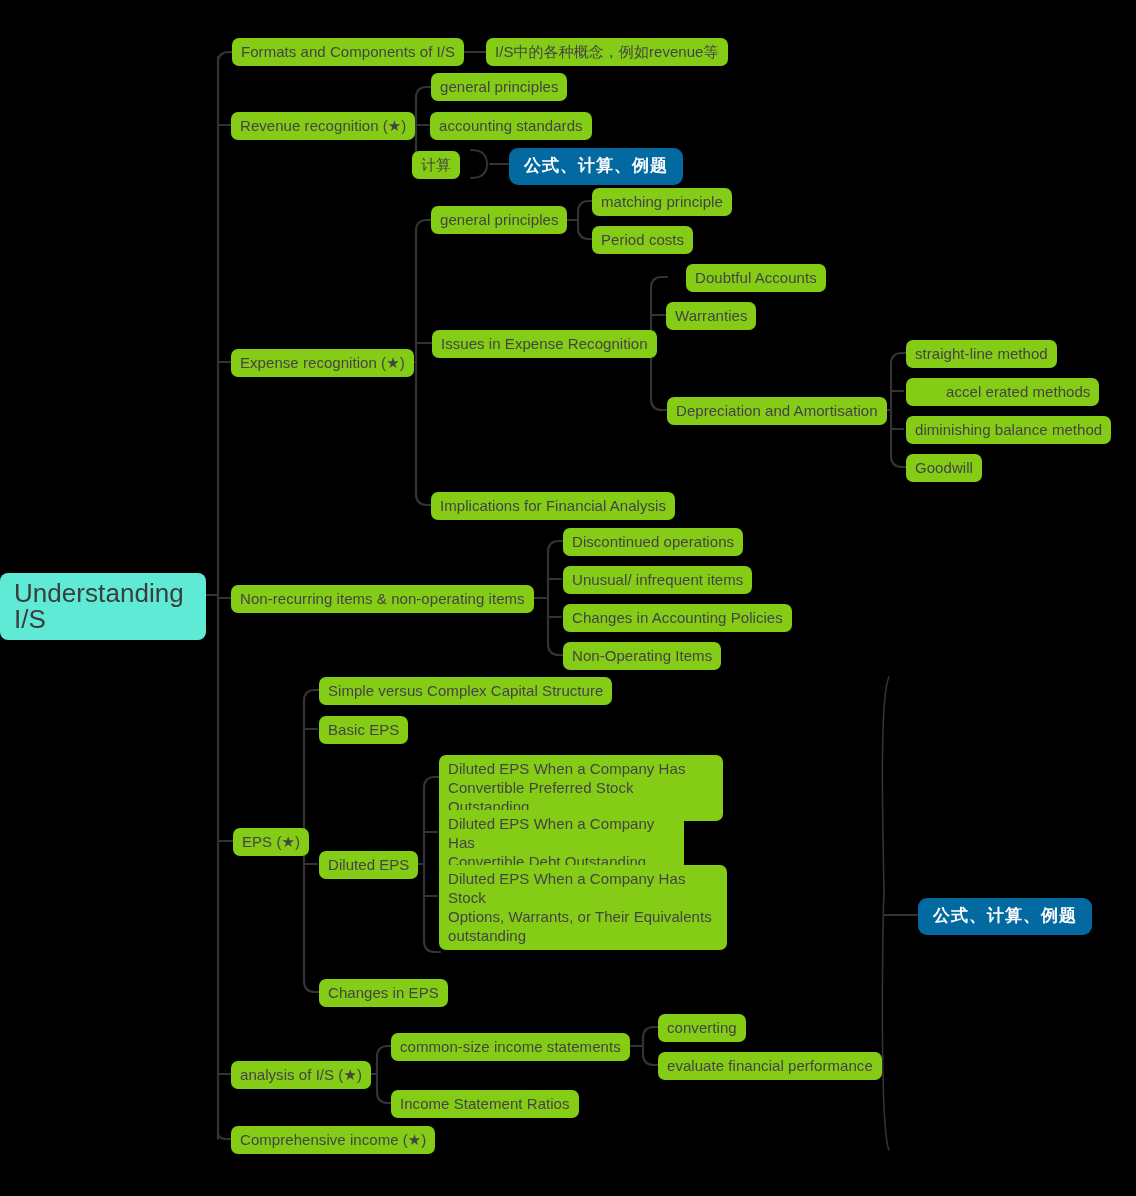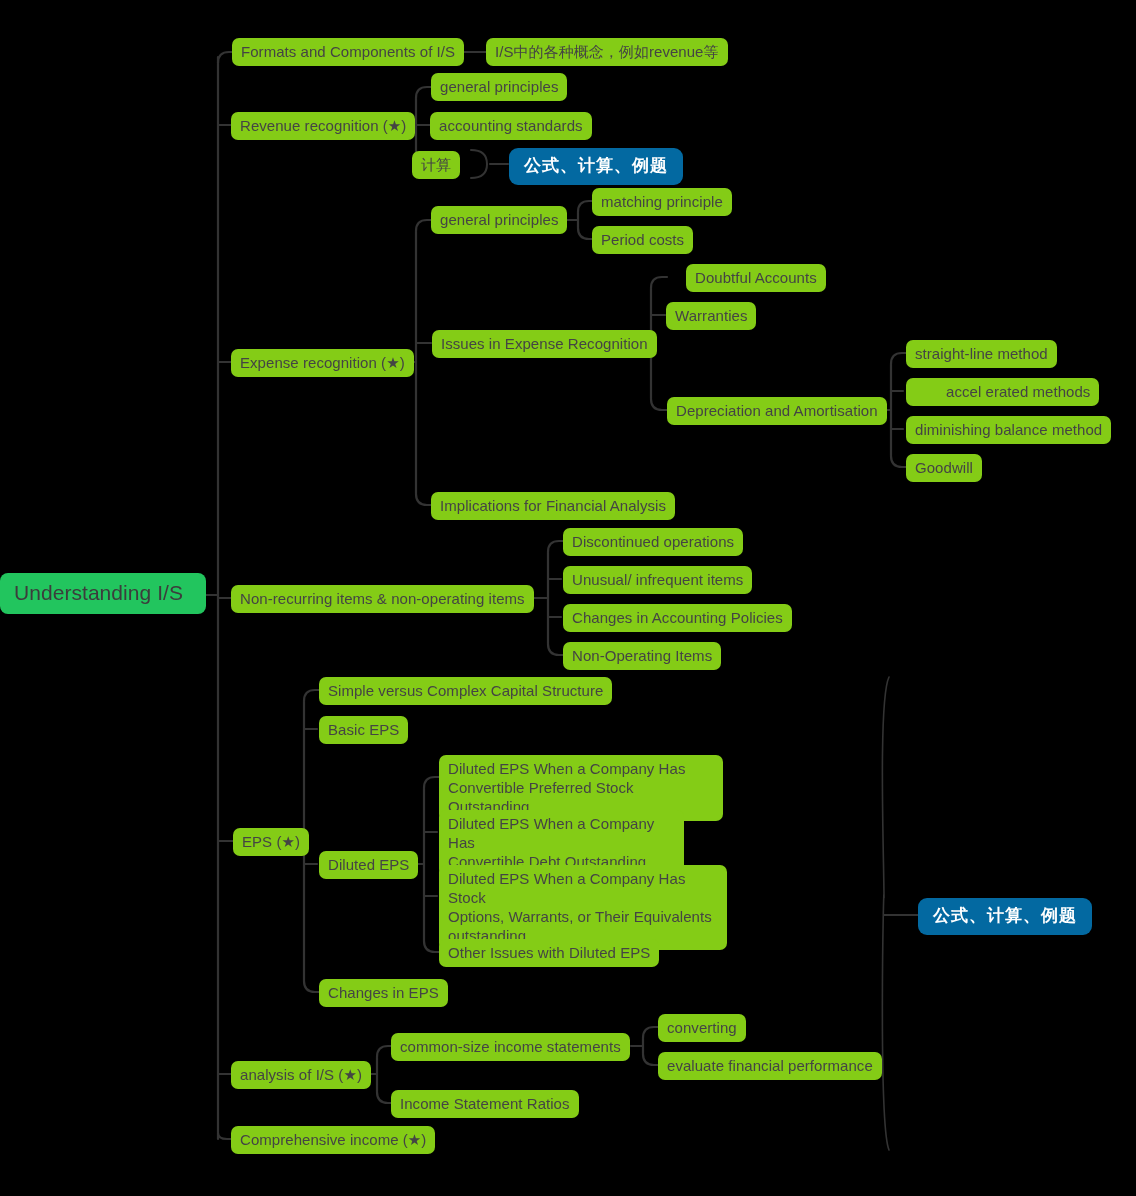--- a/index.html
+++ b/index.html
@@ -33,23 +33,23 @@
     color: #444444;
     border-radius: 7px;
     padding: 4px 9px 5px 9px;
     font-size: 15px;
     line-height: 19px;
     letter-spacing: 0.05px;
     white-space: pre-line;
     z-index: 5;
   }
   .node.root {
-    background: #22c55e;
+    background: #5eead4;
     color: #3c3c3c;
-    font-size: 21px;
+    font-size: 26px;
     line-height: 26px;
     padding: 7px 12px 8px 14px;
     border-radius: 8px;
   }
   .node.accent {
     background: #0369a1;
     color: #ffffff;
     font-weight: bold;
     font-size: 17px;
     line-height: 22px;
@@ -210,21 +210,20 @@
   <div class="node" style="left:439px; top:755px; width:284px;">Diluted EPS When a Company Has
 Convertible Preferred Stock Outstanding</div>
 
   <div class="node" style="left:439px; top:810px; width:245px;">Diluted EPS When a Company Has
 Convertible Debt Outstanding</div>
 
   <div class="node" style="left:439px; top:865px; width:288px;">Diluted EPS When a Company Has Stock
 Options, Warrants, or Their Equivalents
 outstanding</div>
 
-  <div class="node" style="left:439px; top:939px;">Other Issues with Diluted EPS</div>
 
   <div class="node" style="left:319px; top:979px;">Changes in EPS</div>
 
   <div class="node" style="left:231px; top:1061px;">analysis of I/S (★)</div>
 
   <div class="node" style="left:391px; top:1033px;">common-size income statements</div>
 
   <div class="node" style="left:658px; top:1014px;">converting</div>
 
   <div class="node" style="left:658px; top:1052px;">evaluate financial performance</div>

